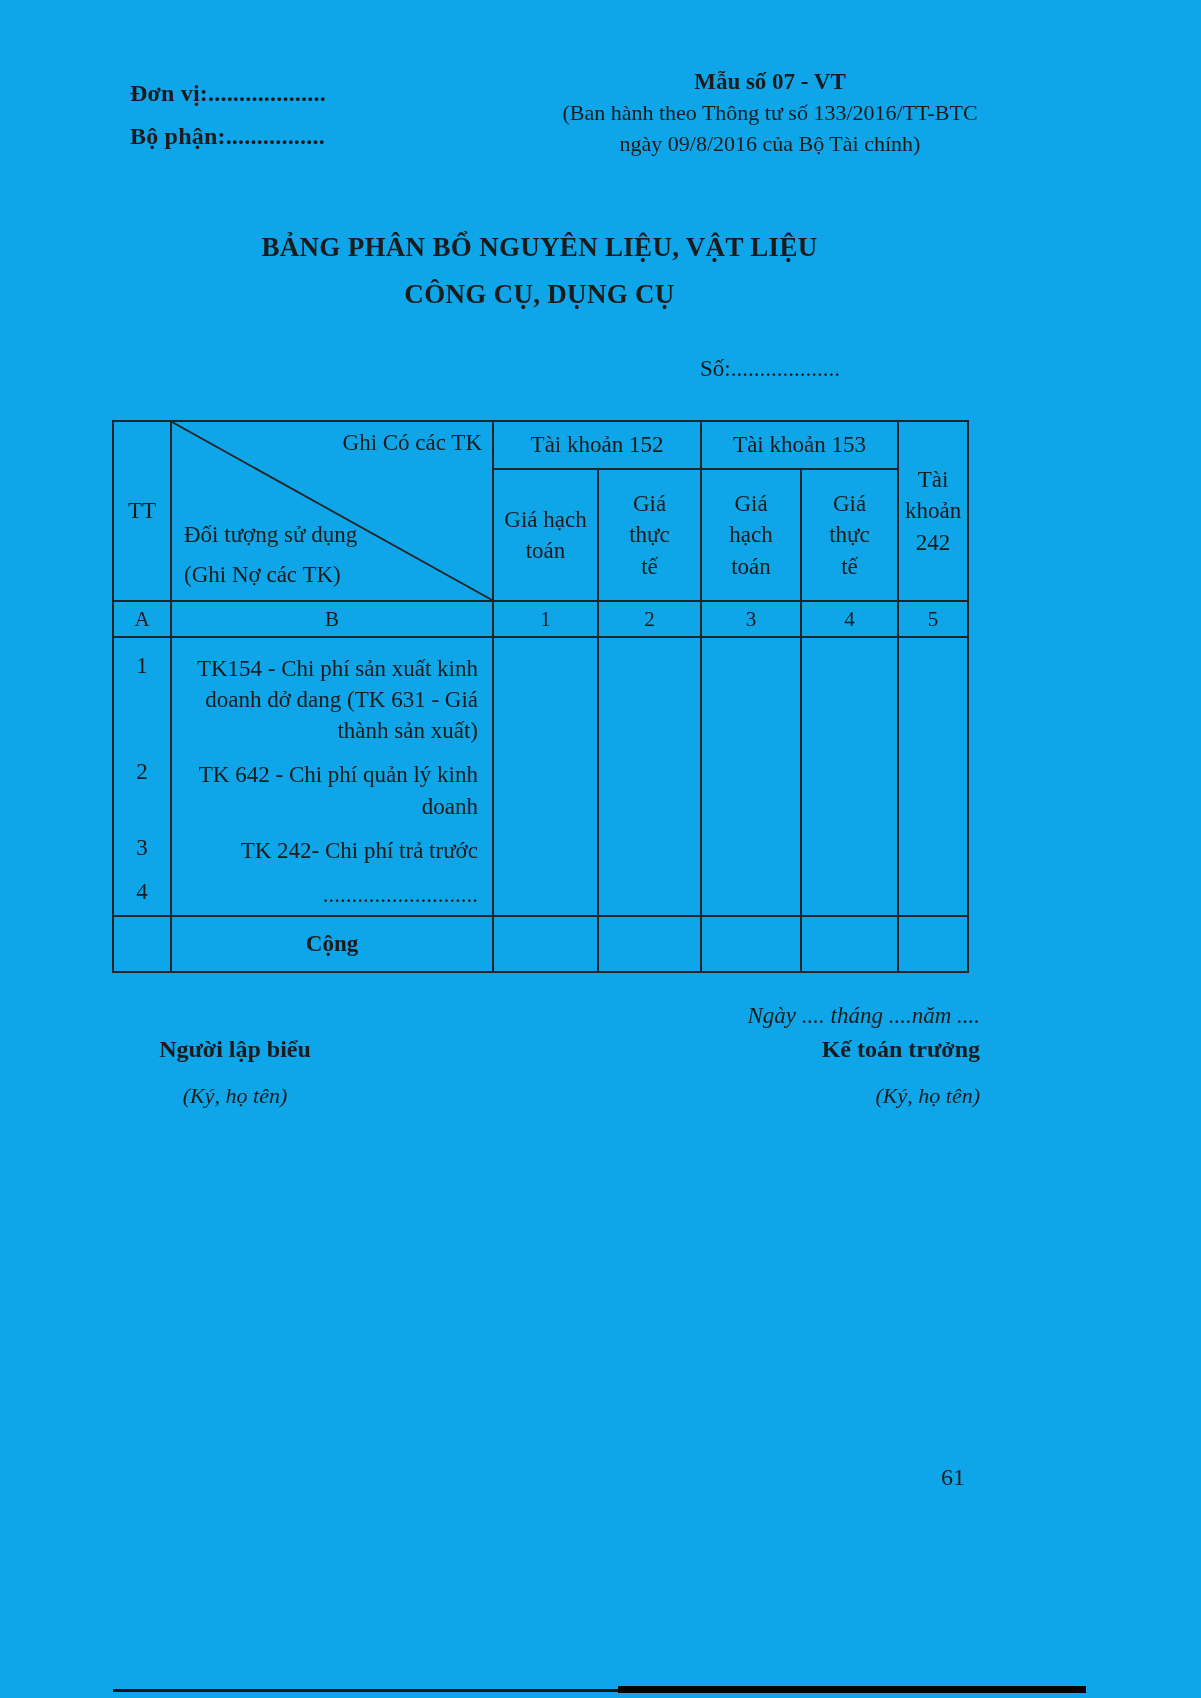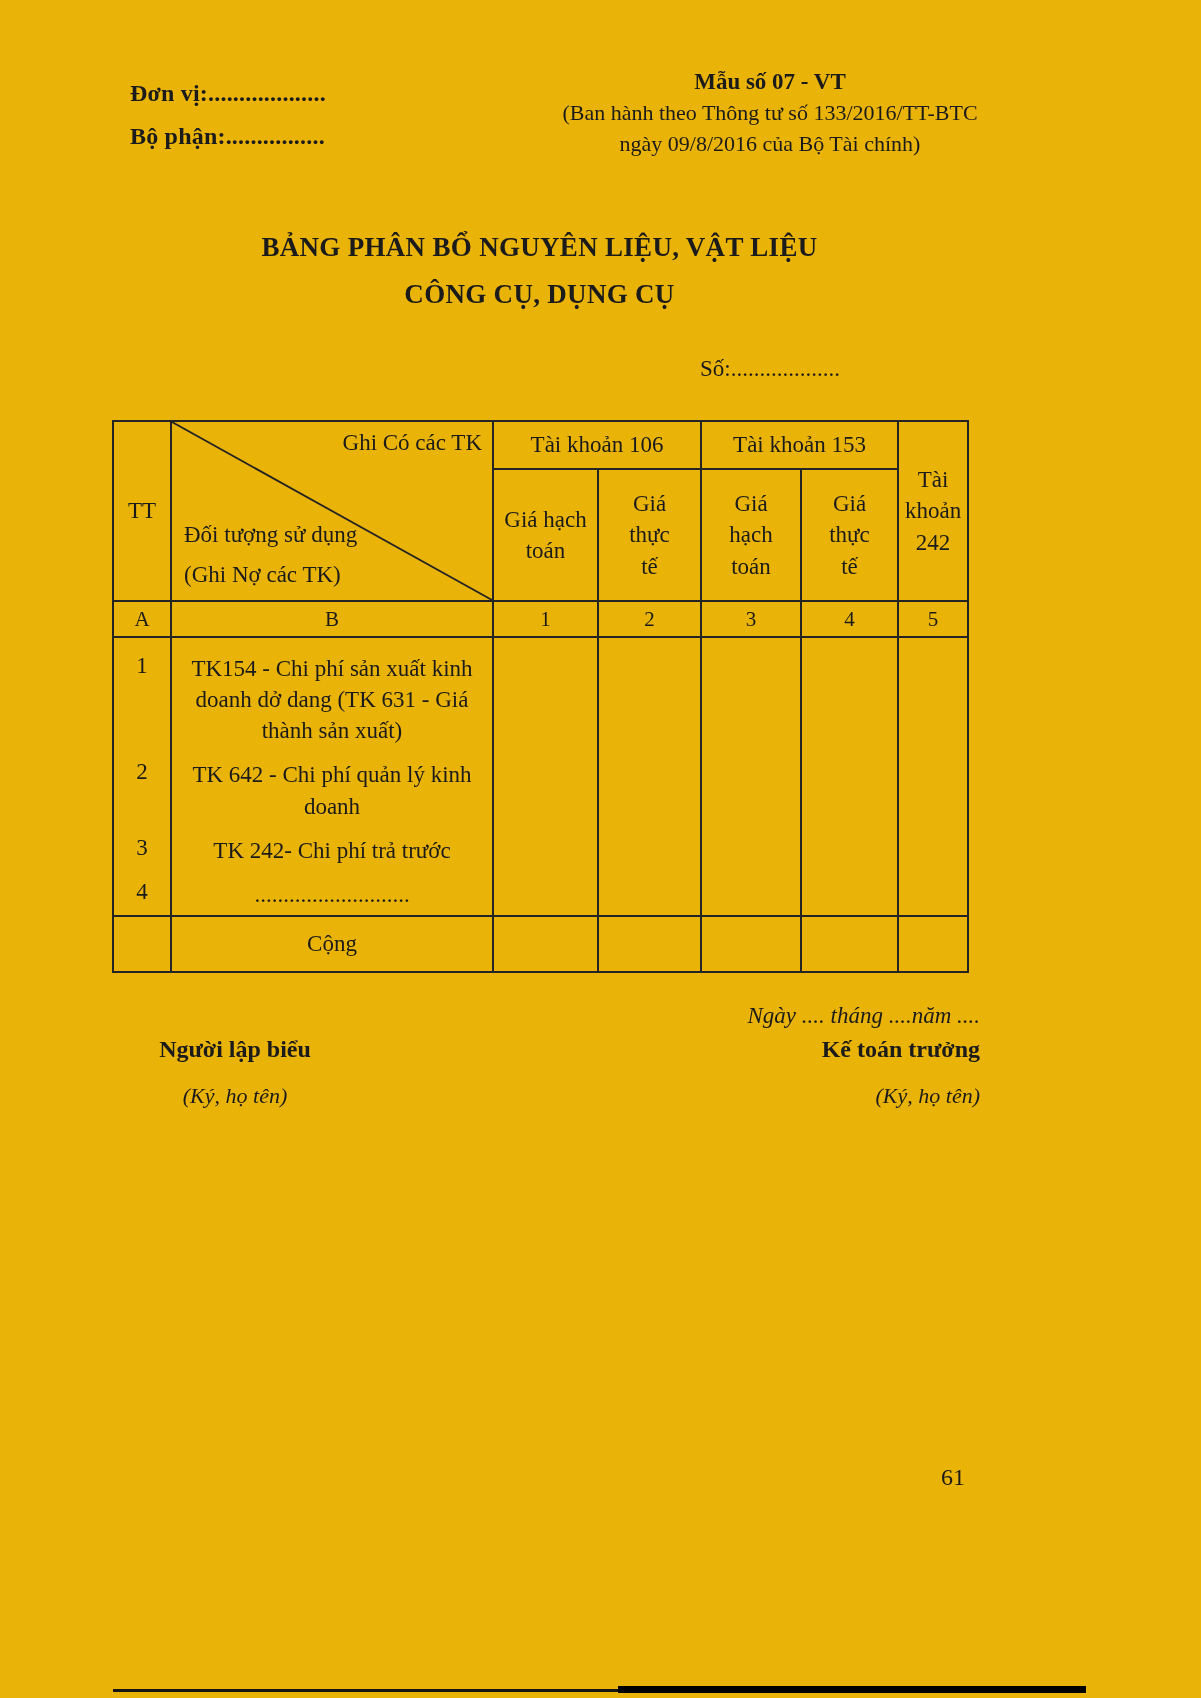--- a/index.html
+++ b/index.html
@@ -5,21 +5,21 @@
   html, body { margin: 0; padding: 0; }
   body {
     width: 1201px;
     height: 1698px;
     position: relative;
     background: #ffffff;
     font-family: "Liberation Serif", "DejaVu Serif", serif;
     color: #1b1b1b;
     overflow: hidden;
   }
-  .page { position: absolute; inset: 0; background: #eab308; }
+  .page { position: absolute; inset: 0; background: #0ea5e9; }
 
   
   .corner-left { position: absolute; left: 130px; top: 80px; font-size: 24px; font-weight: bold; letter-spacing: .2px; }
   .corner-left .dept { margin-top: 16px; }
   .corner-right { position: absolute; left: 510px; top: 66px; width: 520px; text-align: center; font-size: 22px; line-height: 1.4; }
   .corner-right .form-no { font-size: 23px; font-weight: bold; }
 
   
   .title-block { position: absolute; left: 112px; top: 232px; width: 855px; text-align: center; }
   .t1, .t2 { font-size: 27px; font-weight: bold; letter-spacing: .3px; }
@@ -41,23 +41,23 @@
   .wrapA { display: inline-block; max-width: 92px; line-height: 1.35; }
   .wrapB { display: inline-block; max-width: 52px; line-height: 1.35; }
   .wrapC { display: inline-block; max-width: 58px; line-height: 1.35; }
   .wrapD { display: inline-block; max-width: 64px; line-height: 1.35; }
   .letters td { height: 34px; font-size: 21px; }
   .body td { height: 277px; }
   .body-main { vertical-align: top; position: relative; }
   .body-main::after { content: ""; position: absolute; left: 56px; top: 0; bottom: 0; width: 2px; background: #242424; }
   .body-grid { display: grid; grid-template-columns: 56px 1fr; row-gap: 13px; padding-top: 10px; }
   .body-grid .num { text-align: center; font-size: 23px; }
-  .body-grid .desc { text-align: center; font-size: 23px; line-height: 1.35; padding: 0 14px 0 16px; }
+  .body-grid .desc { text-align: right; font-size: 23px; line-height: 1.35; padding: 0 14px 0 16px; }
   .total td { height: 54px; }
-  .c-total { font-weight: normal; font-size: 24px; }
+  .c-total { font-weight: bold; font-size: 24px; }
 
   
   .date-line { position: absolute; left: 640px; top: 1003px; width: 340px; text-align: right; font-style: italic; font-size: 23px; }
   .sig-left { position: absolute; left: 115px; top: 1036px; width: 240px; text-align: center; }
   .sig-right { position: absolute; left: 640px; top: 1036px; width: 340px; text-align: right; }
   .sig-title { font-weight: bold; font-size: 24px; }
   .sig-sub { font-style: italic; font-size: 22px; margin-top: 20px; }
   .page-number { position: absolute; left: 941px; top: 1464px; font-size: 24px; }
 
   
@@ -102,21 +102,21 @@
         <td class="c-diag" rowspan="2">
           <svg viewBox="0 0 100 100" preserveAspectRatio="none">
             <line x1="0" y1="0" x2="100" y2="100" stroke="#242424" stroke-width="1.8" vector-effect="non-scaling-stroke"></line>
           </svg>
           <div class="diag-top">Ghi Có các TK</div>
           <div class="diag-bottom">
             <div>Đối tượng sử dụng</div>
             <div class="diag-b2">(Ghi Nợ các TK)</div>
           </div>
         </td>
-        <td colspan="2" class="c-grp">Tài khoản 106</td>
+        <td colspan="2" class="c-grp">Tài khoản 152</td>
         <td colspan="2" class="c-grp">Tài khoản 153</td>
         <td rowspan="2"><span class="wrapD">Tài khoản 242</span></td>
       </tr>
       <tr class="h2">
         <td><span class="wrapA">Giá hạch toán</span></td>
         <td><span class="wrapB">Giá thực tế</span></td>
         <td><span class="wrapC">Giá hạch toán</span></td>
         <td><span class="wrapB">Giá thực tế</span></td>
       </tr>
       <tr class="letters">

